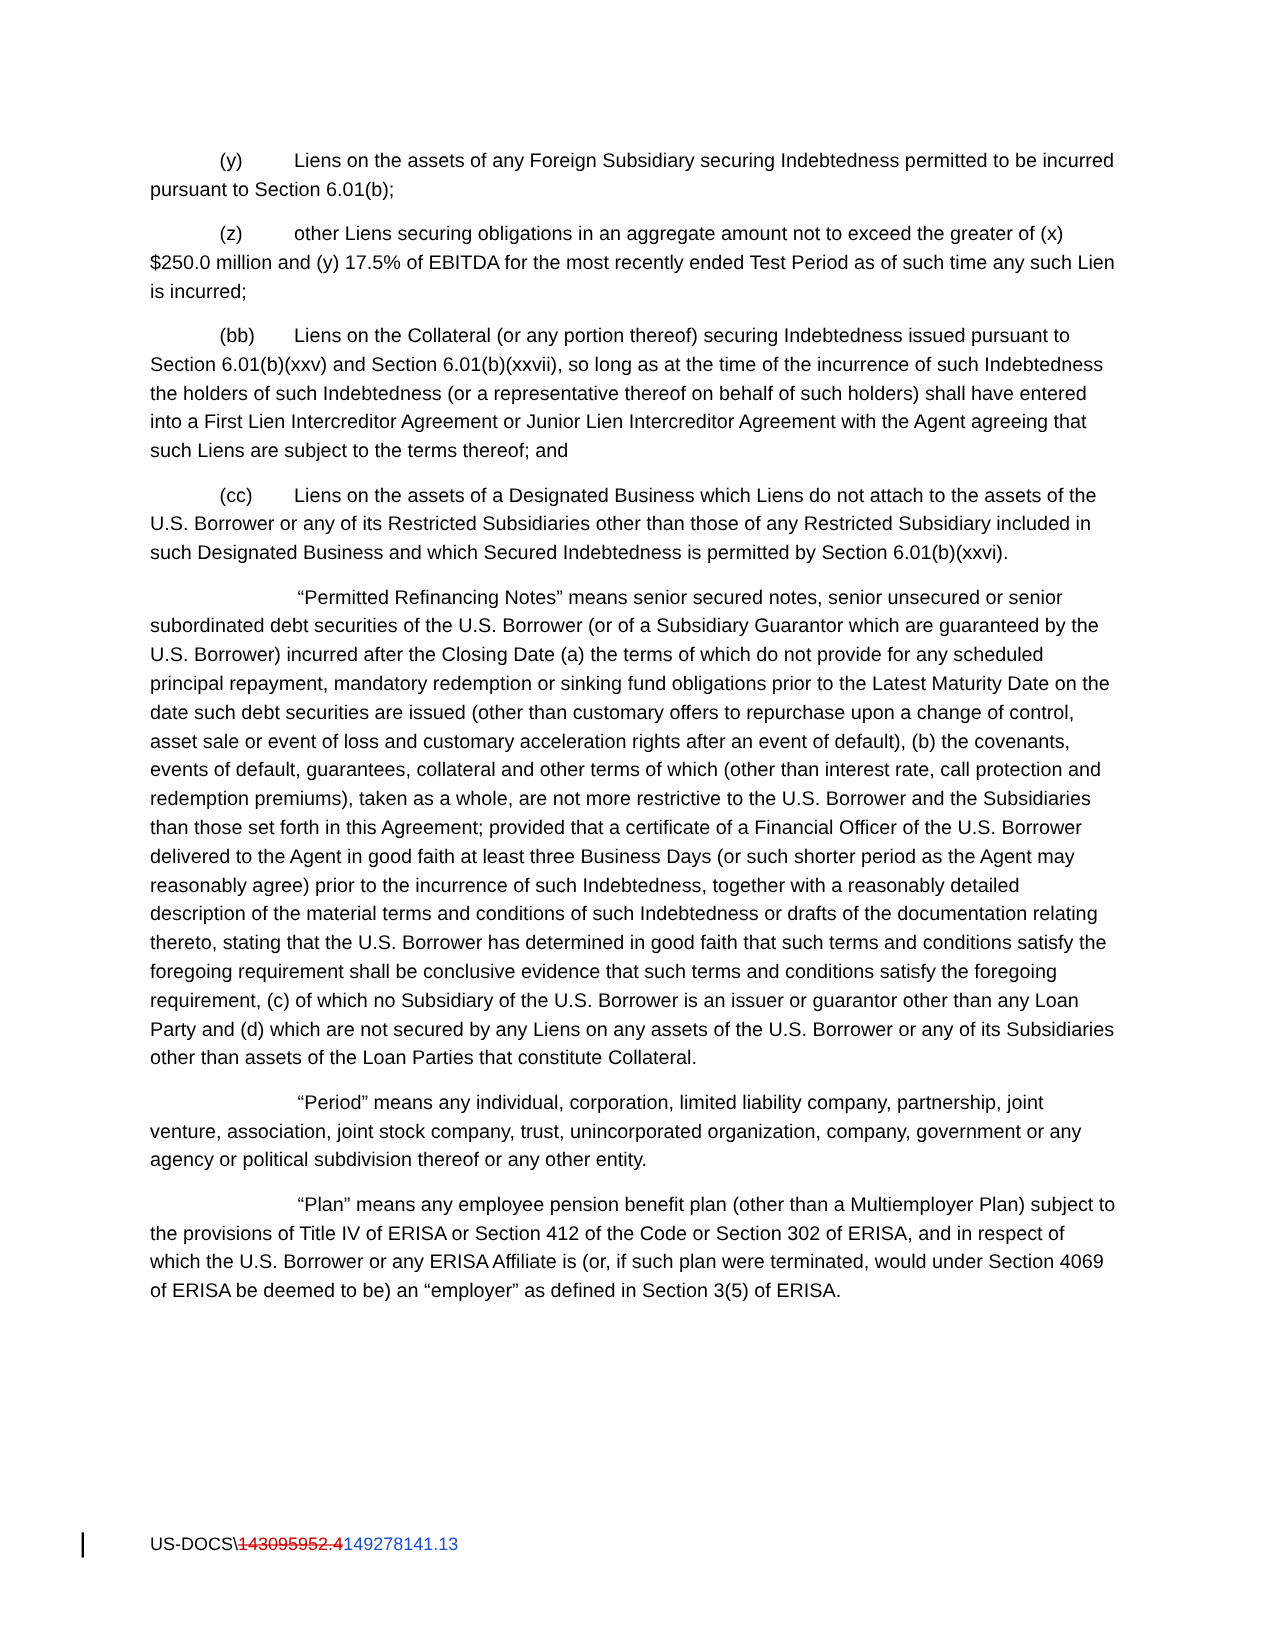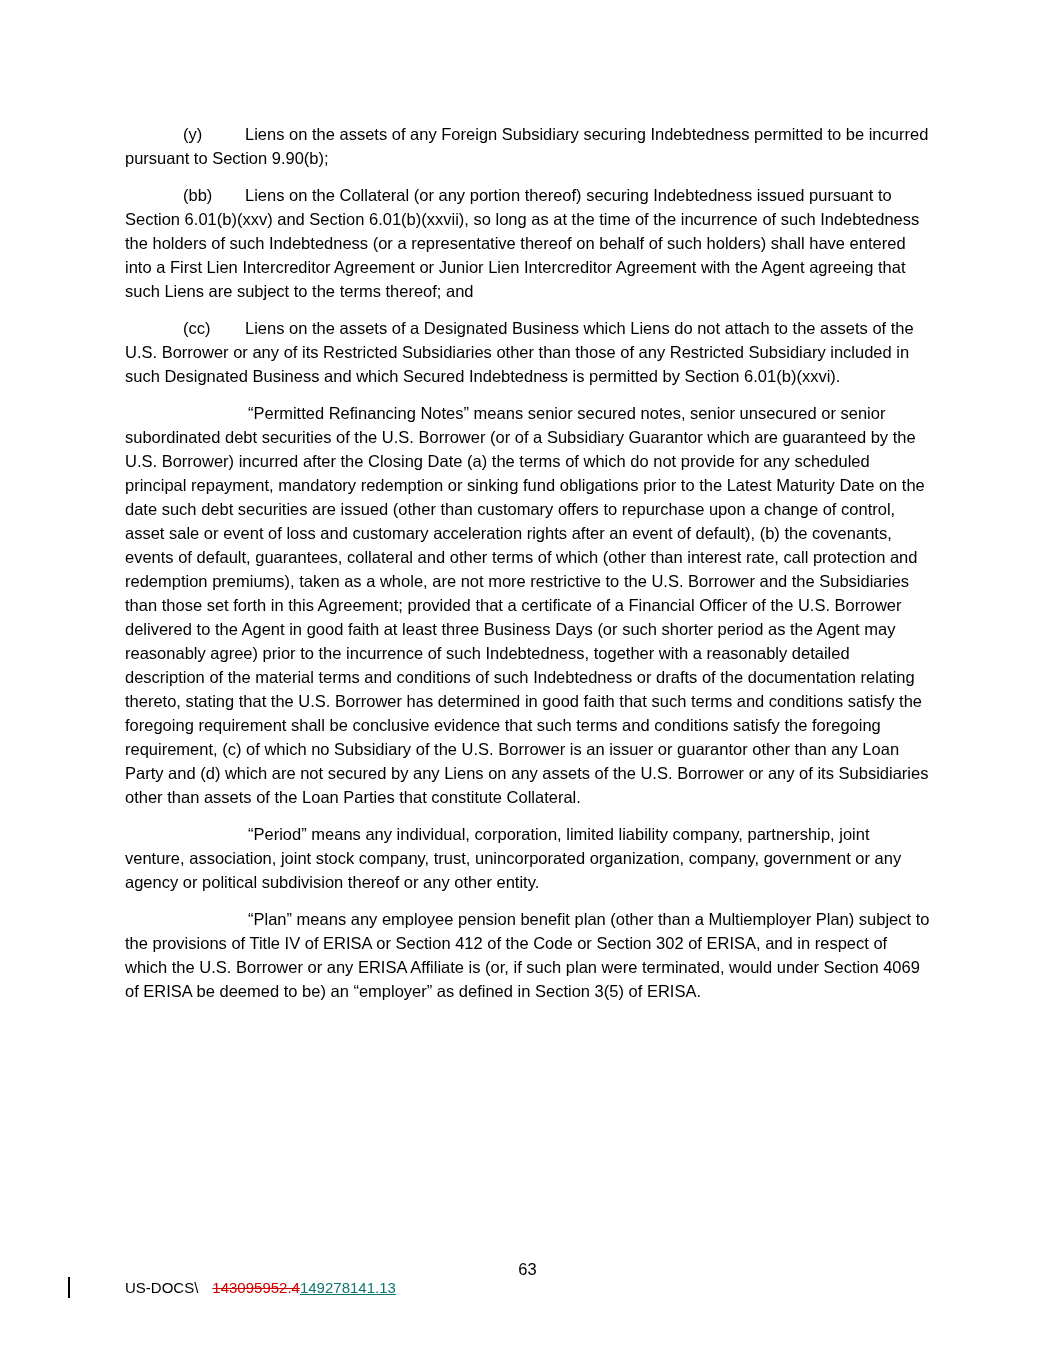--- a/index.html
+++ b/index.html
@@ -44,43 +44,43 @@
     background: #000000;
   }
   .footer-id {
     position: absolute;
     left: 125px;
     top: 1278px;
     font-size: 15px;
     line-height: 20px;
     white-space: nowrap;
   }
-  .del { color: #d40000; text-decoration: line-through; margin-left: 14px; }
-  .ins { color: #0f766e; text-decoration: underline; }
+  .del { color: #d40000; text-decoration: line-through; }
+  .ins { color: #1d4ed8; }
 </style>
 </head>
 <body>
 
 <div class="page">
   <div class="doc-content">
 
-    <p class="clause"><span class="clause-label">(y)</span><span>Liens on the assets of any Foreign Subsidiary securing Indebtedness permitted to be incurred pursuant to Section 9.90(b);</span></p>
+    <p class="clause"><span class="clause-label">(y)</span><span>Liens on the assets of any Foreign Subsidiary securing Indebtedness permitted to be incurred pursuant to Section 6.01(b);</span></p>
 
+    <p class="clause"><span class="clause-label">(z)</span><span>other Liens securing obligations in an aggregate amount not to exceed the greater of (x) $250.0 million and (y) 17.5% of EBITDA for the most recently ended Test Period as of such time any such Lien is incurred;</span></p>
 
 
     <p class="clause"><span class="clause-label">(bb)</span><span>Liens on the Collateral (or any portion thereof) securing Indebtedness issued pursuant to Section 6.01(b)(xxv) and Section 6.01(b)(xxvii), so long as at the time of the incurrence of such Indebtedness the holders of such Indebtedness (or a representative thereof on behalf of such holders) shall have entered into a First Lien Intercreditor Agreement or Junior Lien Intercreditor Agreement with the Agent agreeing that such Liens are subject to the terms thereof; and</span></p>
 
     <p class="clause"><span class="clause-label">(cc)</span><span>Liens on the assets of a Designated Business which Liens do not attach to the assets of the U.S. Borrower or any of its Restricted Subsidiaries other than those of any Restricted Subsidiary included in such Designated Business and which Secured Indebtedness is permitted by Section 6.01(b)(xxvi).</span></p>
 
     <p class="def"><span>“</span><span class="u">Permitted Refinancing Notes</span><span>” means senior secured notes, senior unsecured or senior subordinated debt securities of the U.S. Borrower (or of a Subsidiary Guarantor which are guaranteed by the U.S. Borrower) incurred after the Closing Date (a) the terms of which do not provide for any scheduled principal repayment, mandatory redemption or sinking fund obligations prior to the Latest Maturity Date on the date such debt securities are issued (other than customary offers to repurchase upon a change of control, asset sale or event of loss and customary acceleration rights after an event of default), (b) the covenants, events of default, guarantees, collateral and other terms of which (other than interest rate, call protection and redemption premiums), taken as a whole, are not more restrictive to the U.S. Borrower and the Subsidiaries than those set forth in this Agreement; </span><span class="u">provided</span><span> that a certificate of a Financial Officer of the U.S. Borrower delivered to the Agent in good faith at least three Business Days (or such shorter period as the Agent may reasonably agree) prior to the incurrence of such Indebtedness, together with a reasonably detailed description of the material terms and conditions of such Indebtedness or drafts of the documentation relating thereto, stating that the U.S. Borrower has determined in good faith that such terms and conditions satisfy the foregoing requirement shall be conclusive evidence that such terms and conditions satisfy the foregoing requirement, (c) of which no Subsidiary of the U.S. Borrower is an issuer or guarantor other than any Loan Party and (d) which are not secured by any Liens on any assets of the U.S. Borrower or any of its Subsidiaries other than assets of the Loan Parties that constitute Collateral.</span></p>
 
     <p class="def"><span>“</span><span class="u">Period</span><span>” means any individual, corporation, limited liability company, partnership, joint venture, association, joint stock company, trust, unincorporated organization, company, government or any agency or political subdivision thereof or any other entity.</span></p>
 
     <p class="def"><span>“</span><span class="u">Plan</span><span>” means any employee pension benefit plan (other than a Multiemployer Plan) subject to the provisions of Title IV of ERISA or Section 412 of the Code or Section 302 of ERISA, and in respect of which the U.S. Borrower or any ERISA Affiliate is (or, if such plan were terminated, would under Section 4069 of ERISA be deemed to be) an “employer” as defined in Section 3(5) of ERISA.</span></p>
 
   </div>
 
-  <div class="page-number">63</div>
 
   <div class="change-bar"></div>
 
   <div class="footer-id"><span>US-DOCS\</span><span class="del">143095952.4</span><span class="ins">149278141.13</span></div>
 </div>
 
 </body></html>

